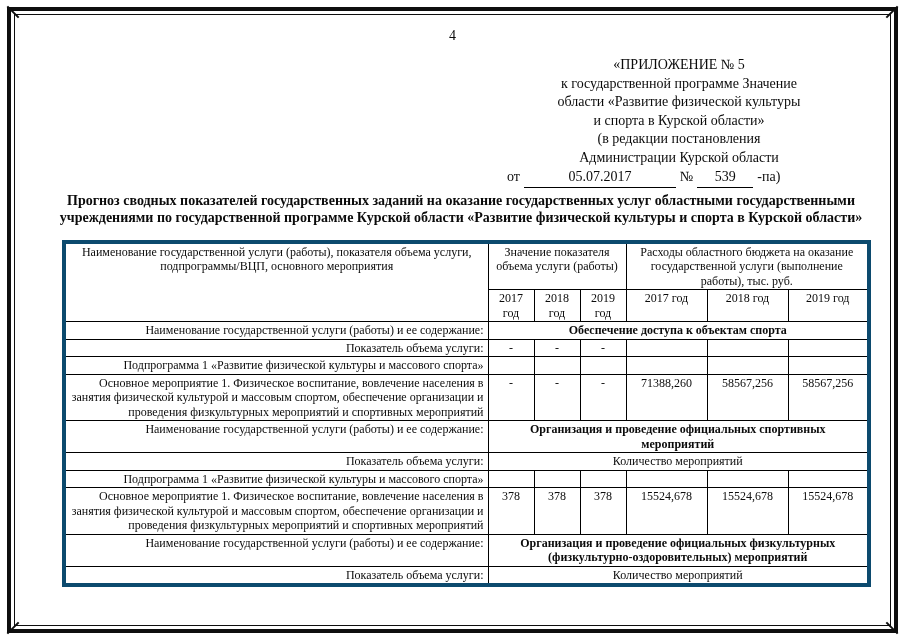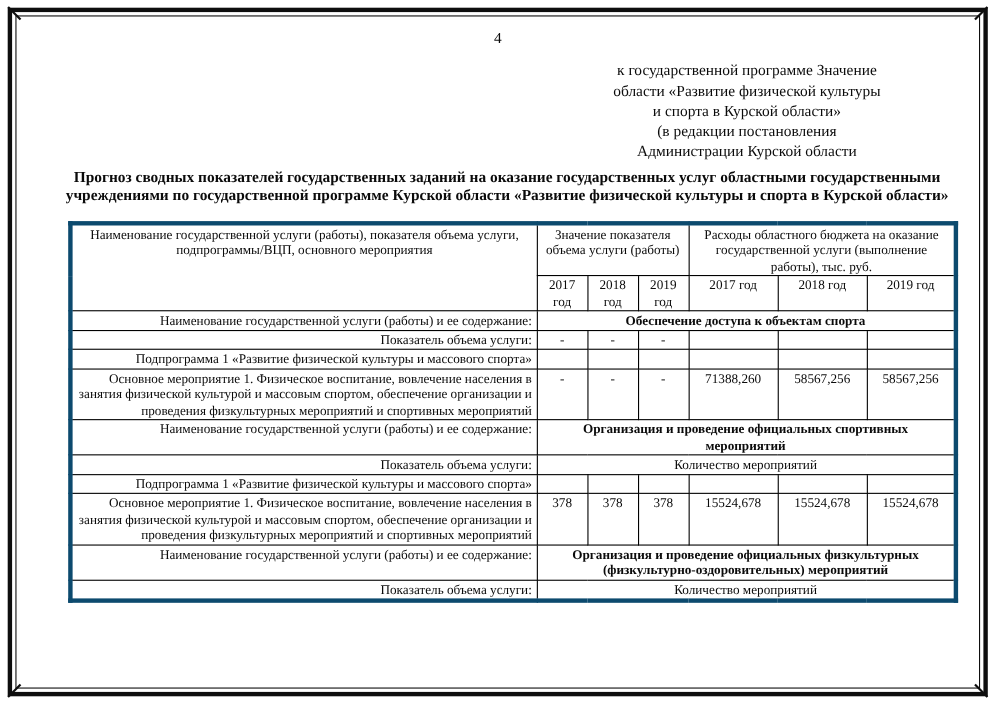--- a/index.html
+++ b/index.html
@@ -83,25 +83,29 @@
 <div class="corner tl"></div>
 <div class="corner tr"></div>
 <div class="corner bl"></div>
 <div class="corner br"></div>
 
 <div class="content">
 
   <div class="page-number">4</div>
 
   <div class="appendix">
+    <div>«ПРИЛОЖЕНИЕ № 5</div>
     <div>к государственной программе Значение</div>
     <div>области «Развитие физической культуры</div>
     <div>и спорта в Курской области»</div>
     <div>(в редакции постановления</div>
     <div>Администрации Курской области</div>
+    <div class="appendix-dateline">
+      <span>от</span><span class="u date">05.07.2017</span><span>№</span><span class="u num">539</span><span>-па)</span>
+    </div>
   </div>
 
   <div class="doc-title">Прогноз сводных показателей государственных заданий на оказание государственных услуг областными государственными учреждениями по государственной программе Курской области «Развитие физической культуры и спорта в Курской области»</div>
 
   <table class="main">
     <colgroup>
       <col class="c-name">
         <col class="c-yr">
         <col class="c-yr">
         <col class="c-yr">

